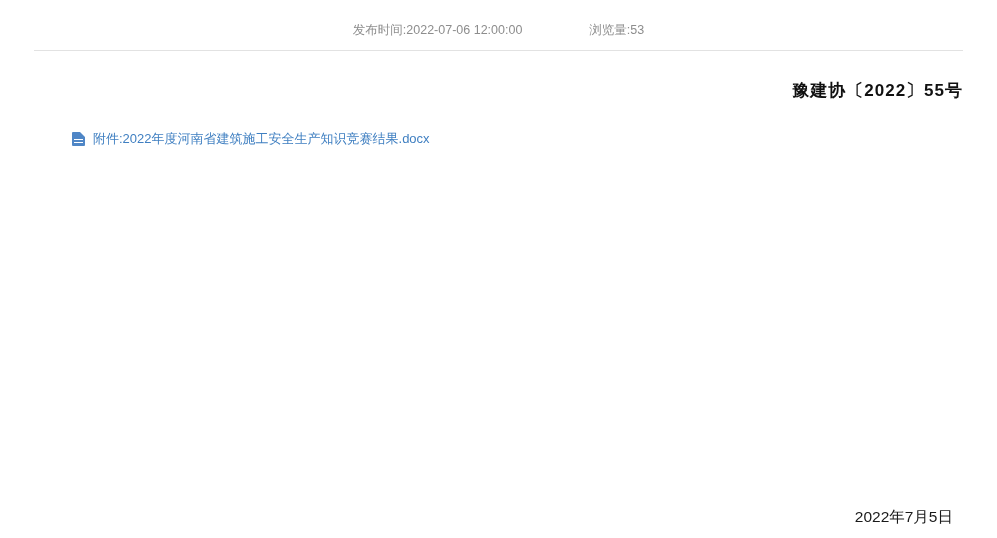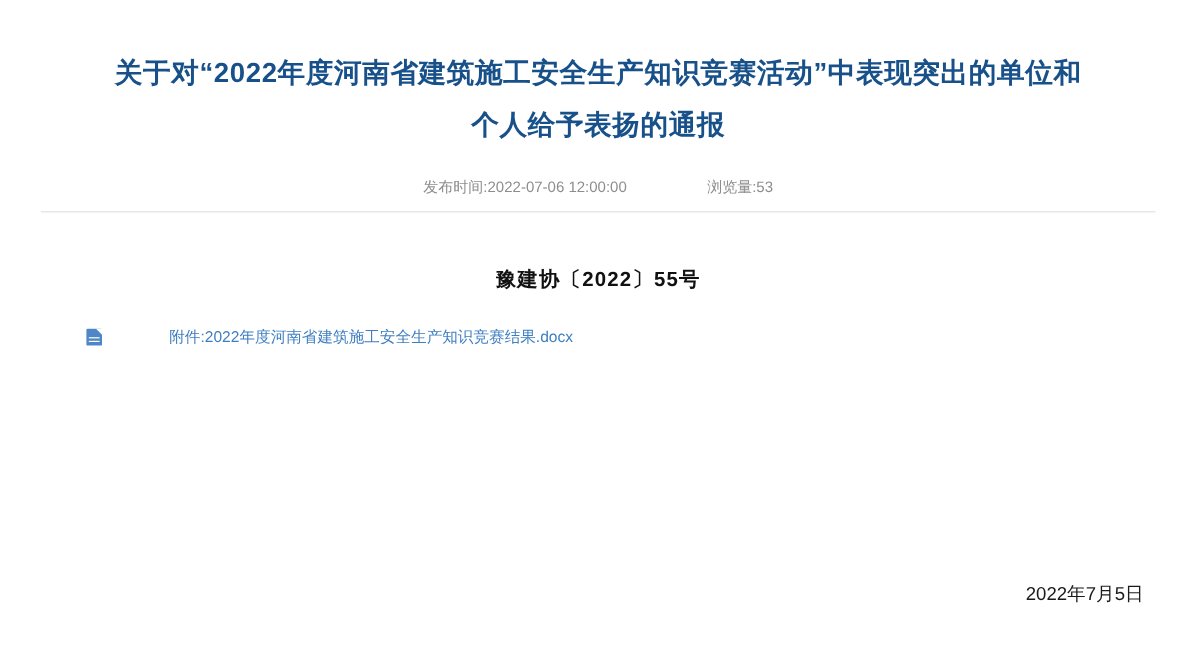--- a/index.html
+++ b/index.html
@@ -40,22 +40,22 @@
     color: #8d8d8d;
   }
   .meta-bar .meta-item {
     display: inline-block;
   }
   .meta-bar .meta-gap {
     display: inline-block;
     width: 60px;
   }
   .doc-number {
-    margin-top: 44px;
-    text-align: center;
+    margin-top: 28px;
+    text-align: right;
     font-size: 17px;
     font-weight: bold;
     color: #111111;
     letter-spacing: 1px;
   }
   .body-text {
     margin-top: 22px;
     padding: 0 26px 0 38px;
     font-size: 15.5px;
     line-height: 30px;
@@ -103,36 +103,34 @@
     left: 2px;
     width: 9px;
     height: 1px;
     background: #ffffff;
   }
   .attach-icon .l1 { top: 7px; }
   .attach-icon .l2 { top: 10px; }
   .attach-link {
     text-decoration: none;
     color: #3f7fc1;
-    margin-left: 48px;
   }
   .doc-date {
     position: absolute;
     right: 44px;
     bottom: 32px;
     font-size: 15.5px;
     color: #1a1a1a;
   }
 </style>
 </head>
 <body>
 
 <div class="page">
 
-  <h1 class="doc-title">关于对“2022年度河南省建筑施工安全生产知识竞赛活动”中表现突出的单位和个人给予表扬的通报</h1>
 
   <div class="meta-bar">
     <span class="meta-item">发布时间:2022-07-06 12:00:00</span>
     <span class="meta-gap"></span>
     <span class="meta-item">浏览量:53</span>
   </div>
 
   <div class="doc-number">豫建协〔2022〕55号</div>
 
   <div class="body-text">

